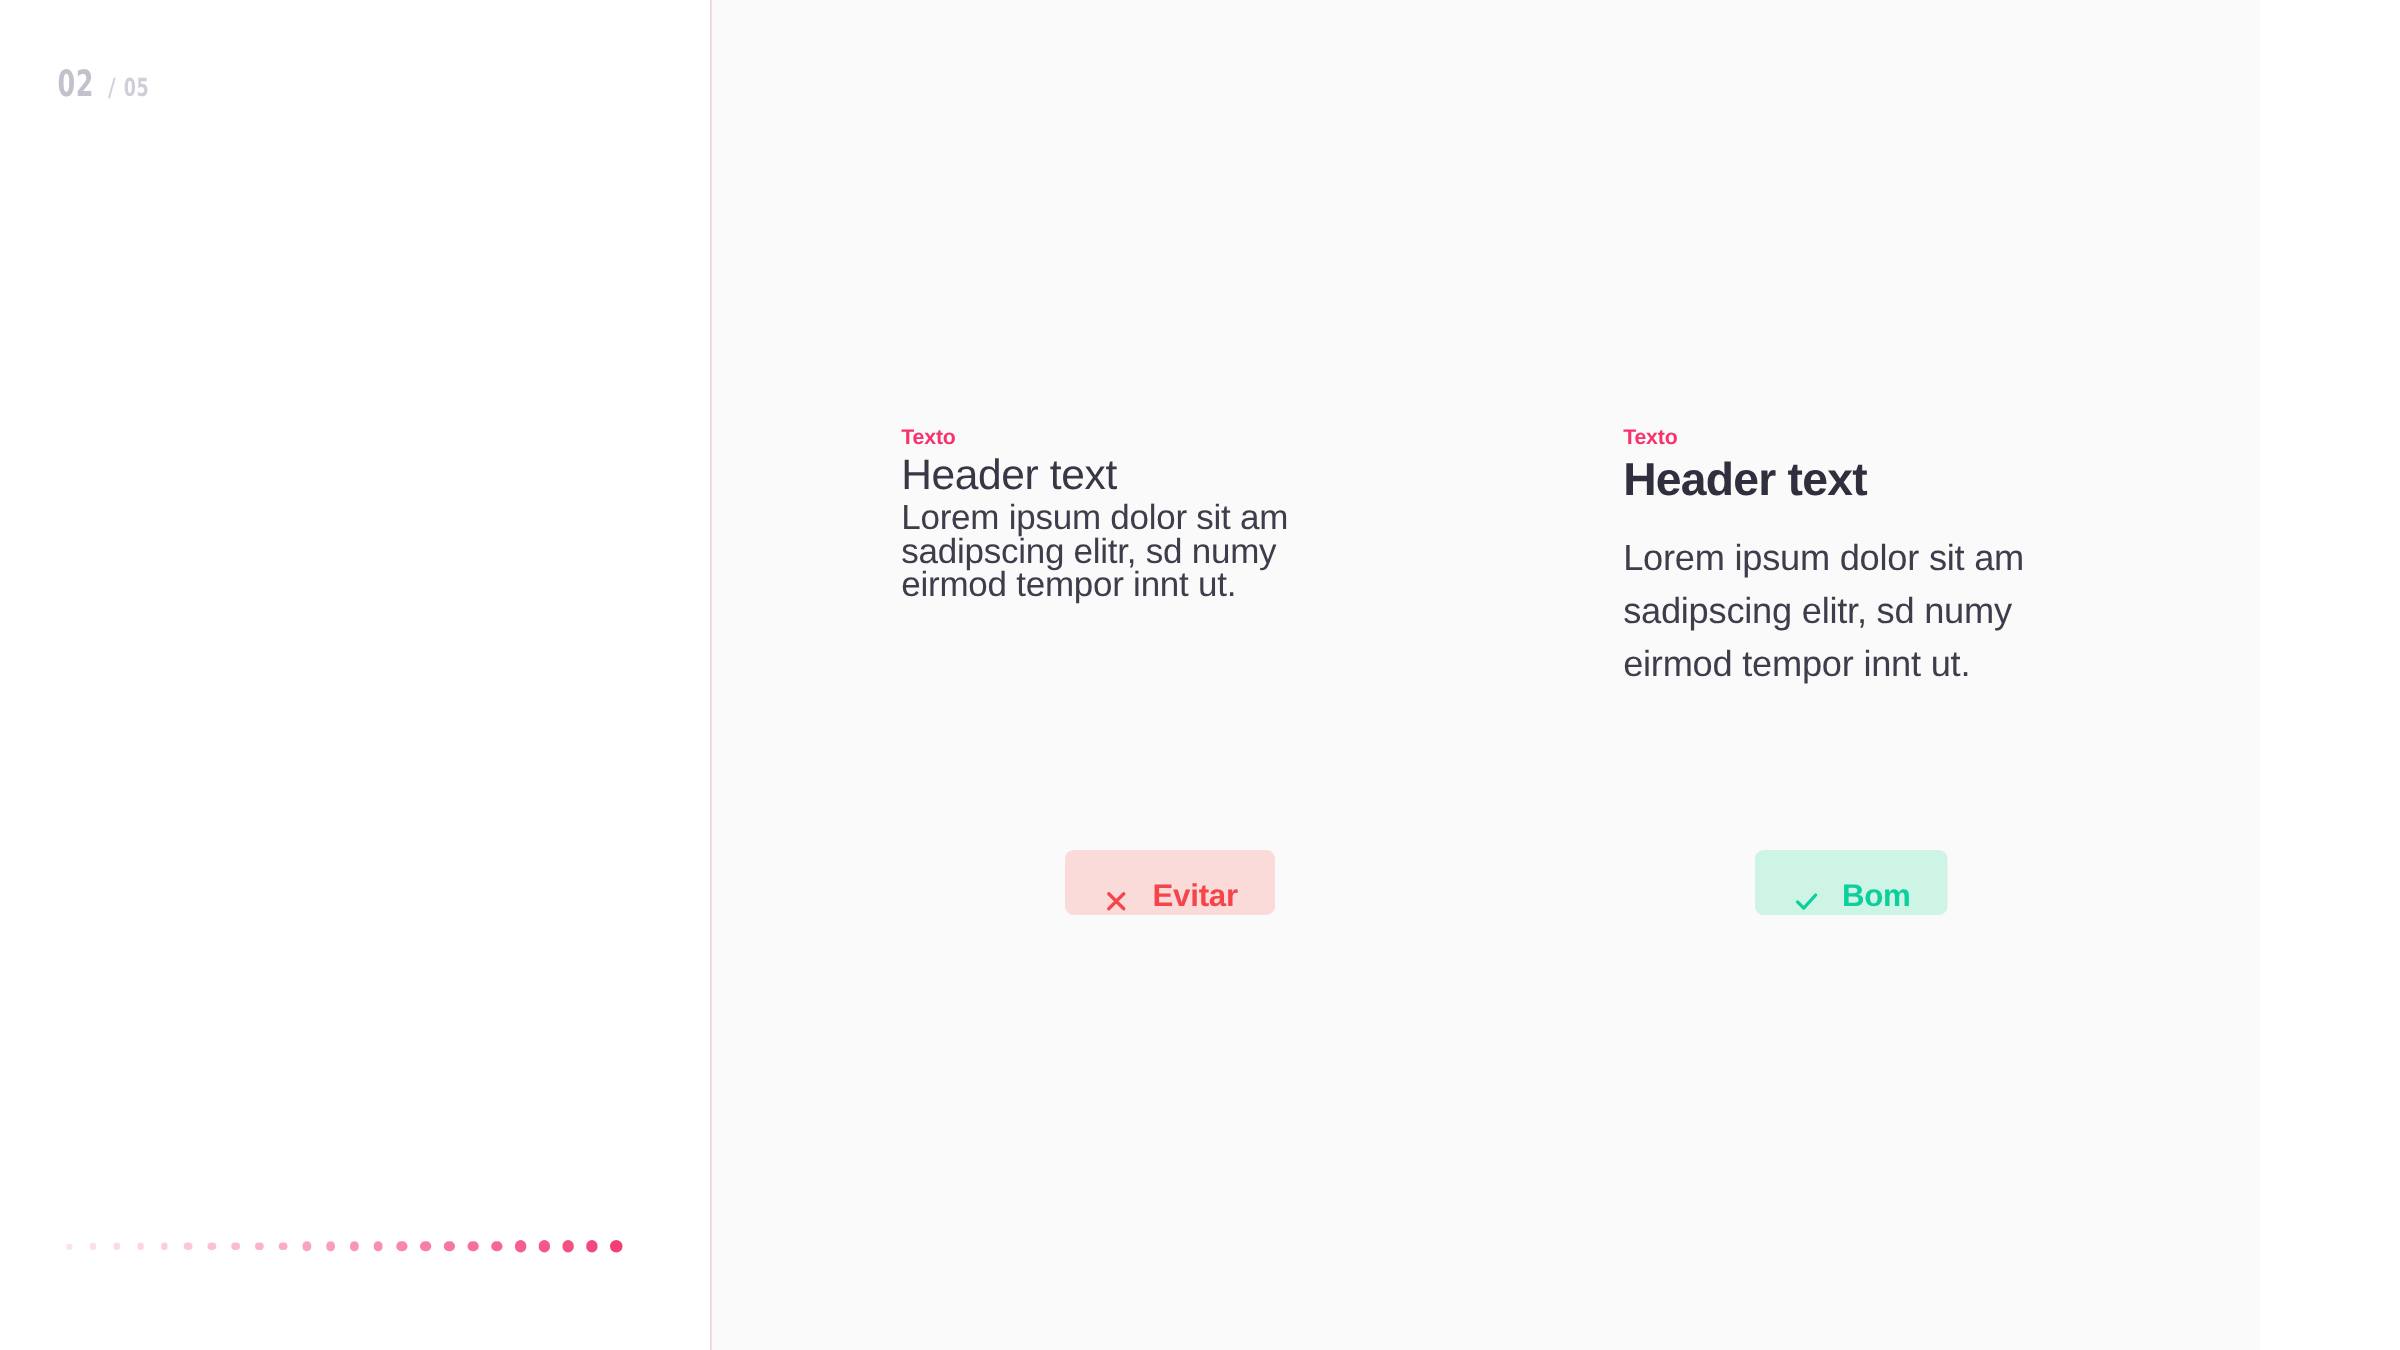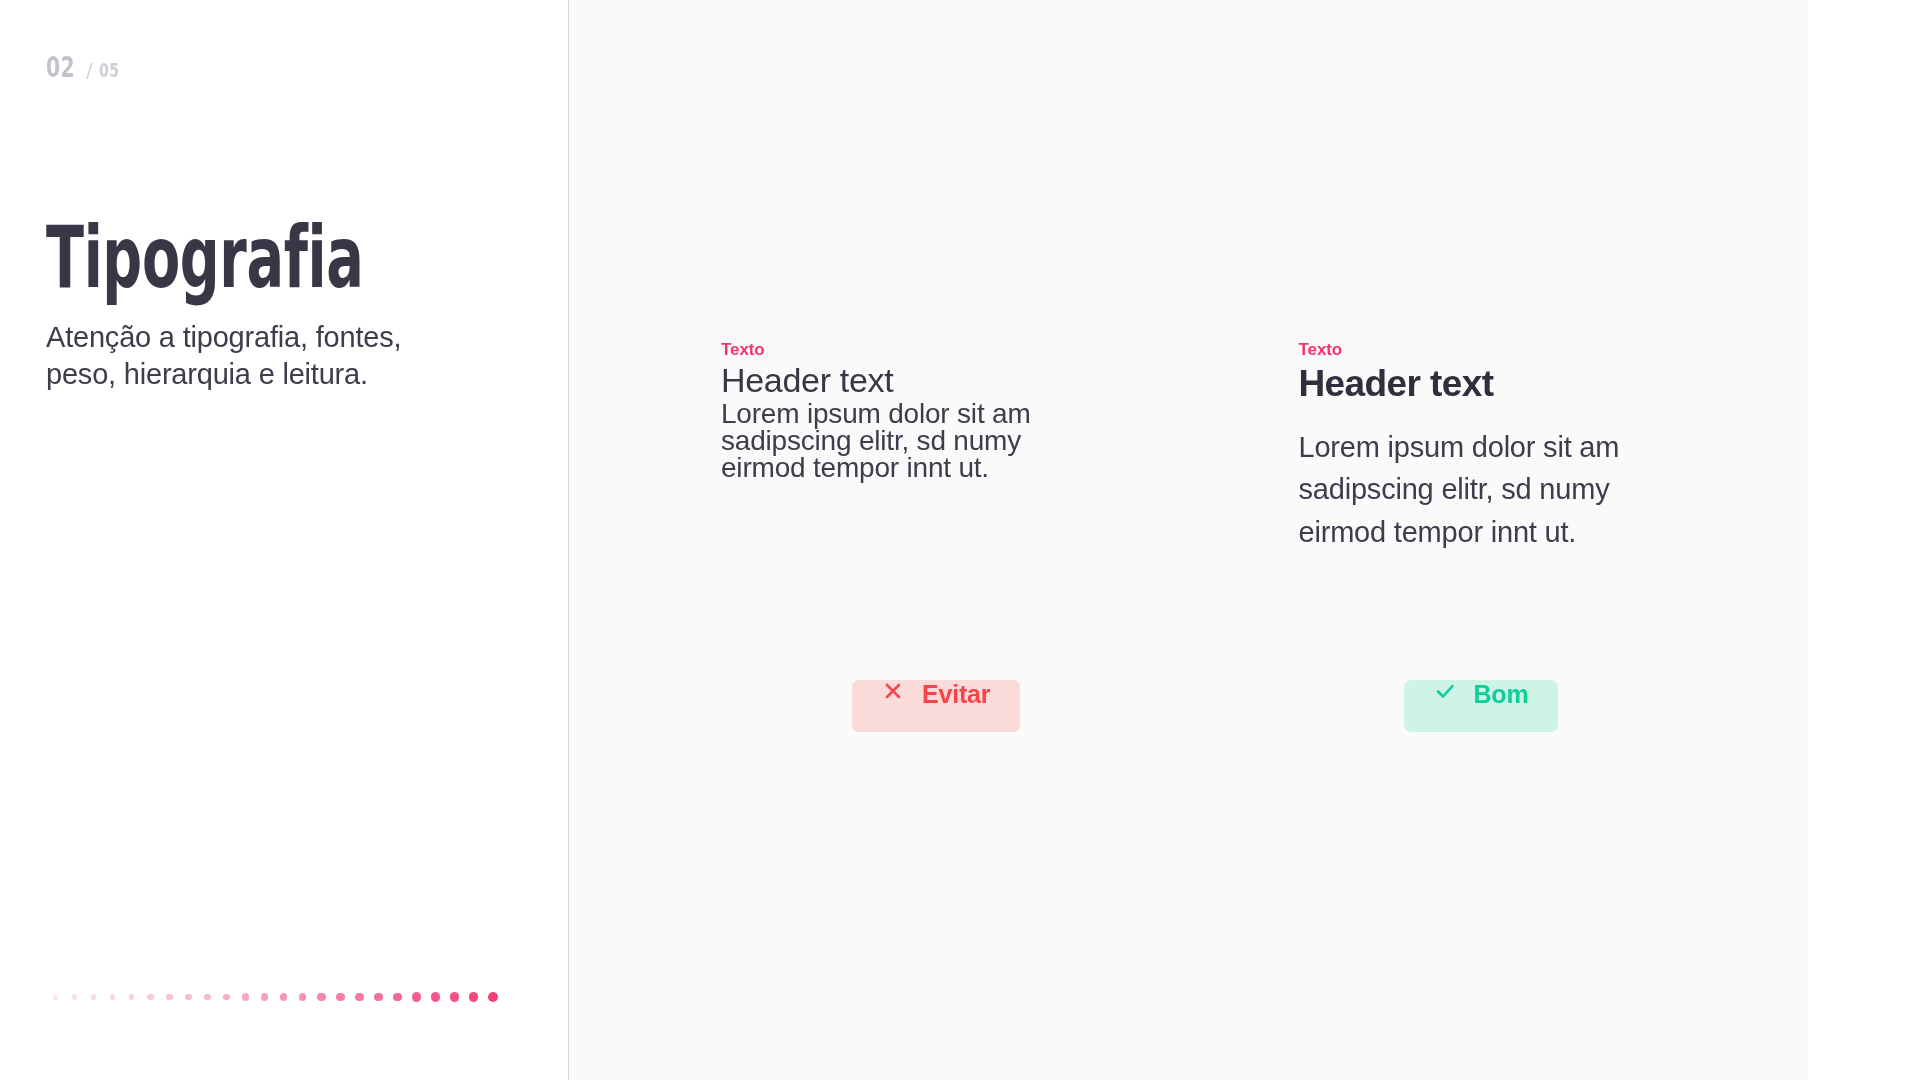--- a/index.html
+++ b/index.html
@@ -187,21 +187,21 @@
     line-height: 1.45;
     letter-spacing: -0.2px;
     max-width: 382px;
   }
 
   
   .badge {
     position: absolute;
     top: 680px;
     display: inline-flex;
-    align-items: flex-start;
+    align-items: flex-end;
     gap: 18px;
     height: 52px;
     padding: 0 30px;
     border-radius: 7px;
     font-size: 25px;
     font-weight: 700;
     letter-spacing: -0.2px;
     white-space: nowrap;
     cursor: default;
   }
@@ -230,24 +230,20 @@
 <div class="slide">
 
   <section class="left-panel">
 
     <div class="pager">
       <span class="pager-current">02</span>
       <span class="pager-sep">/</span>
       <span class="pager-total">05</span>
     </div>
 
-    <div class="title-block">
-      <h1 class="slide-title">Tipografia</h1>
-      <p class="slide-subtitle">Atenção a tipografia, fontes, peso, hierarquia e leitura.</p>
-    </div>
 
     <div class="dot-row" id="dot-row">
         <span class="dot-slot">
           <span class="dot" style="width: 5px; height: 5px; background: rgb(244, 63, 118); opacity: 0.14;"></span>
         </span>
         <span class="dot-slot">
           <span class="dot" style="width: 5.22px; height: 5.22px; background: rgb(244, 63, 118); opacity: 0.163;"></span>
         </span>
         <span class="dot-slot">
           <span class="dot" style="width: 5.43px; height: 5.43px; background: rgb(244, 63, 118); opacity: 0.192;"></span>

